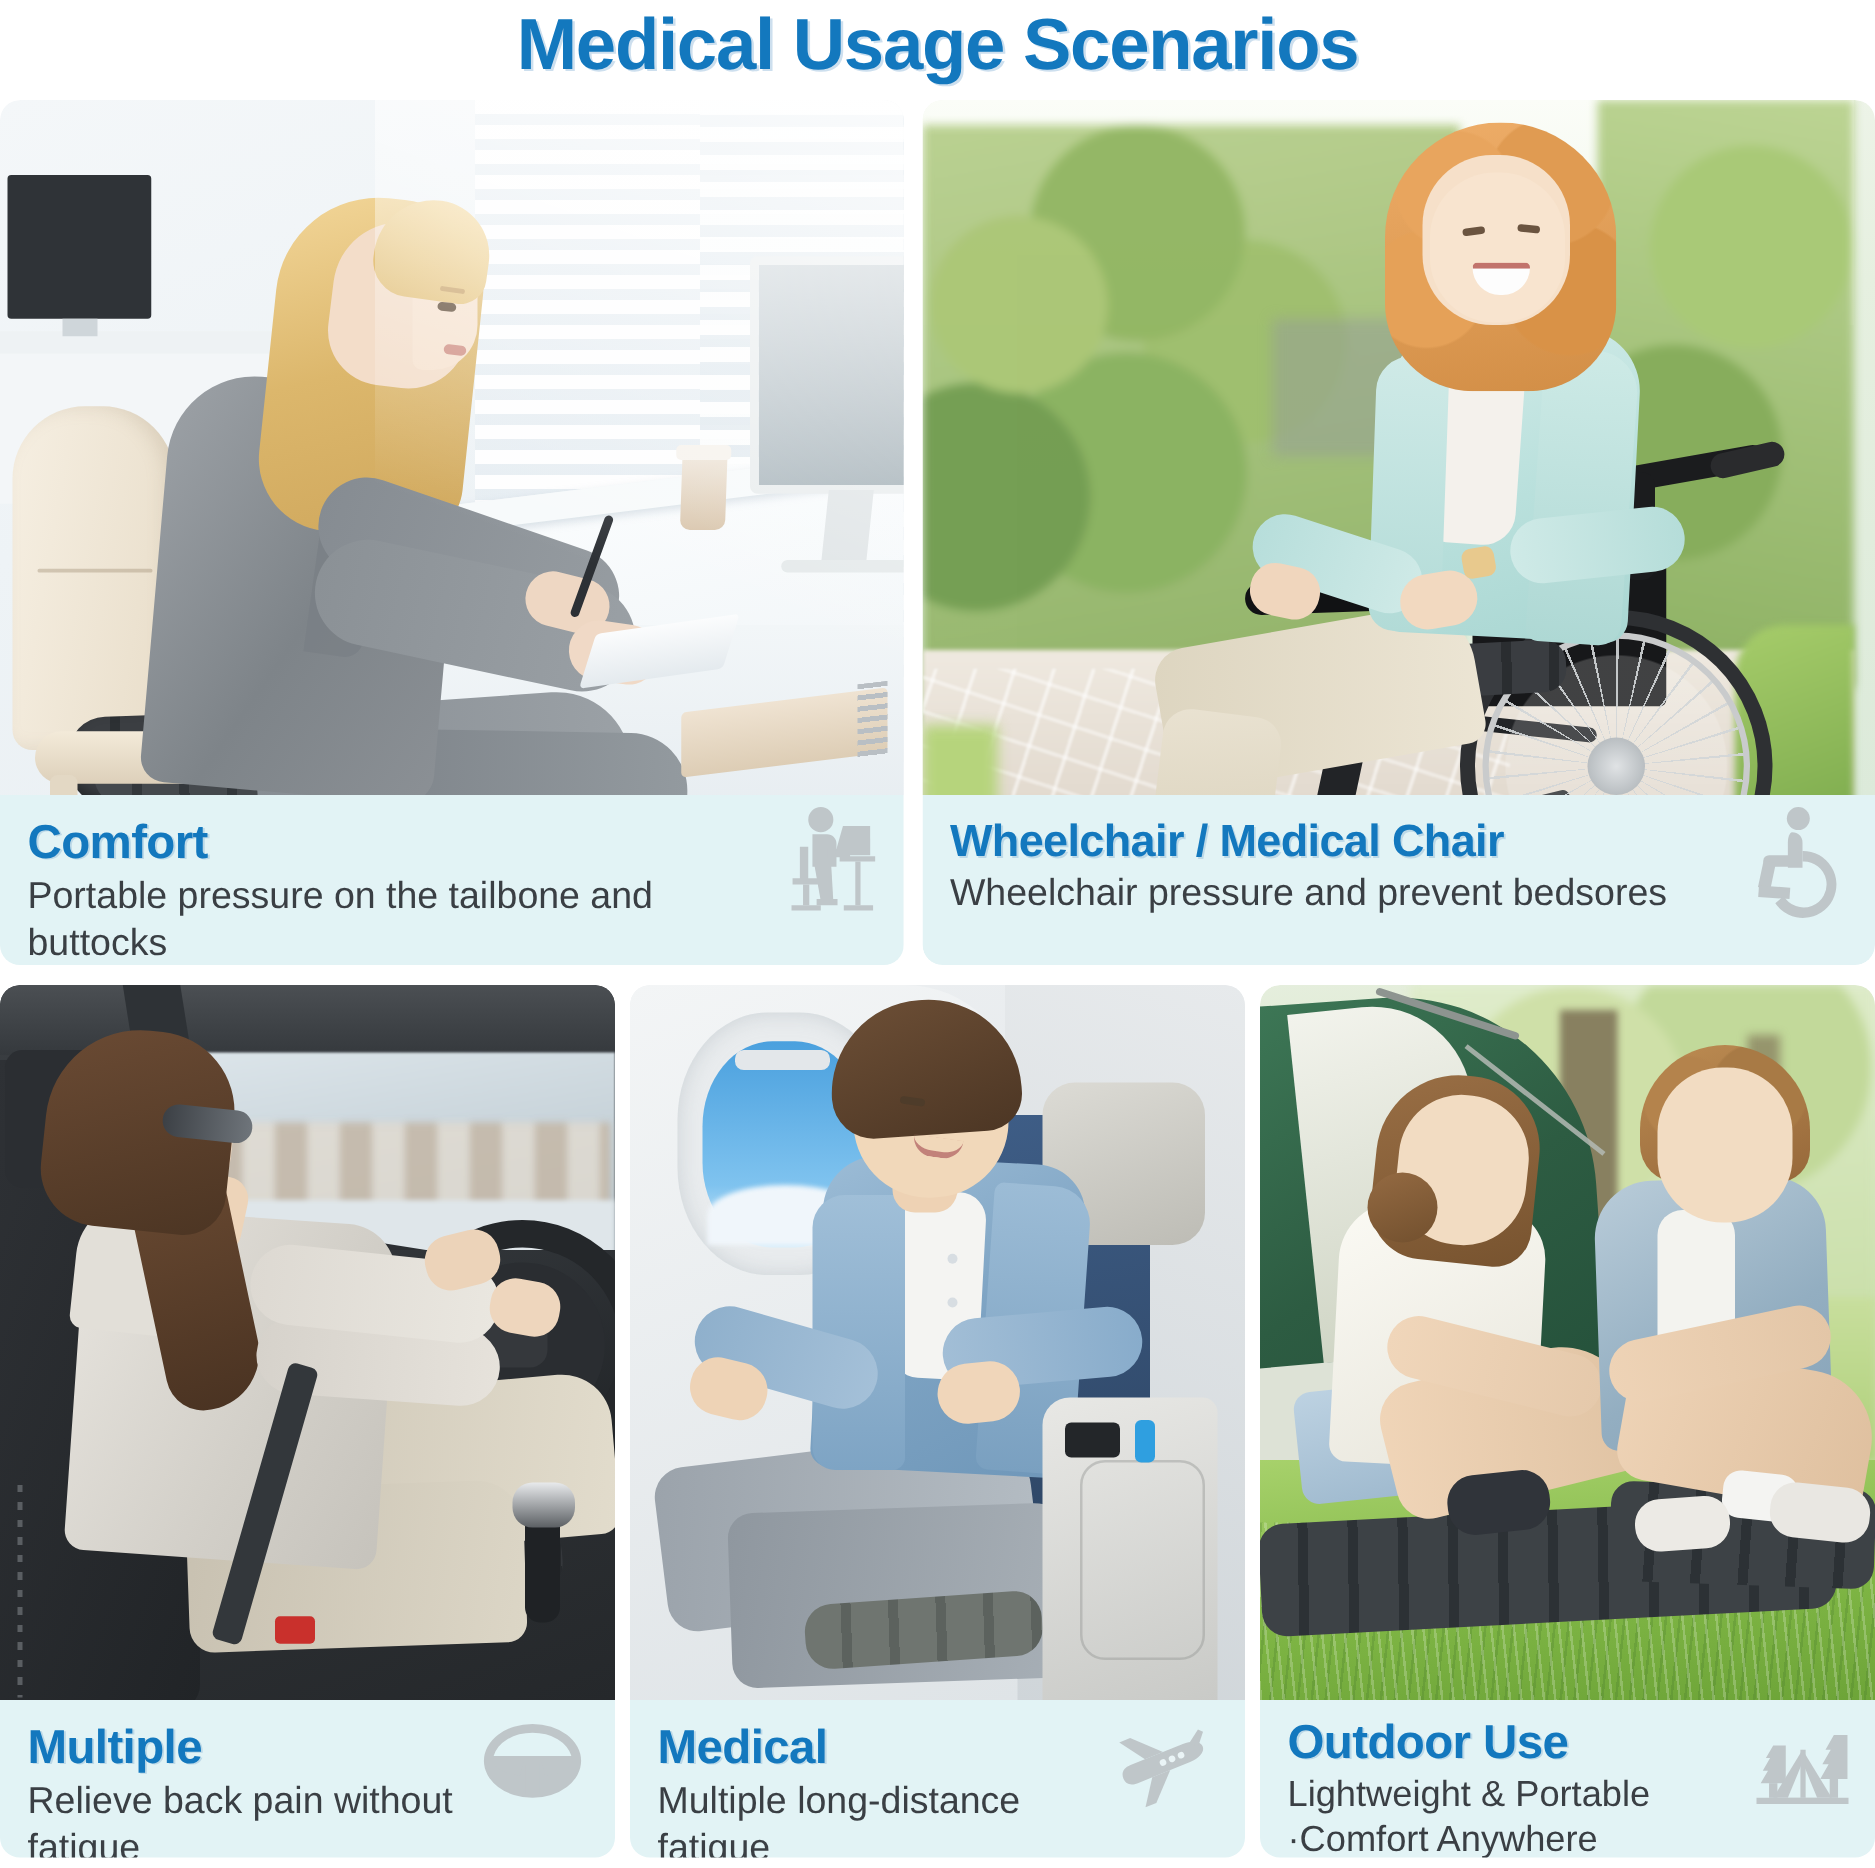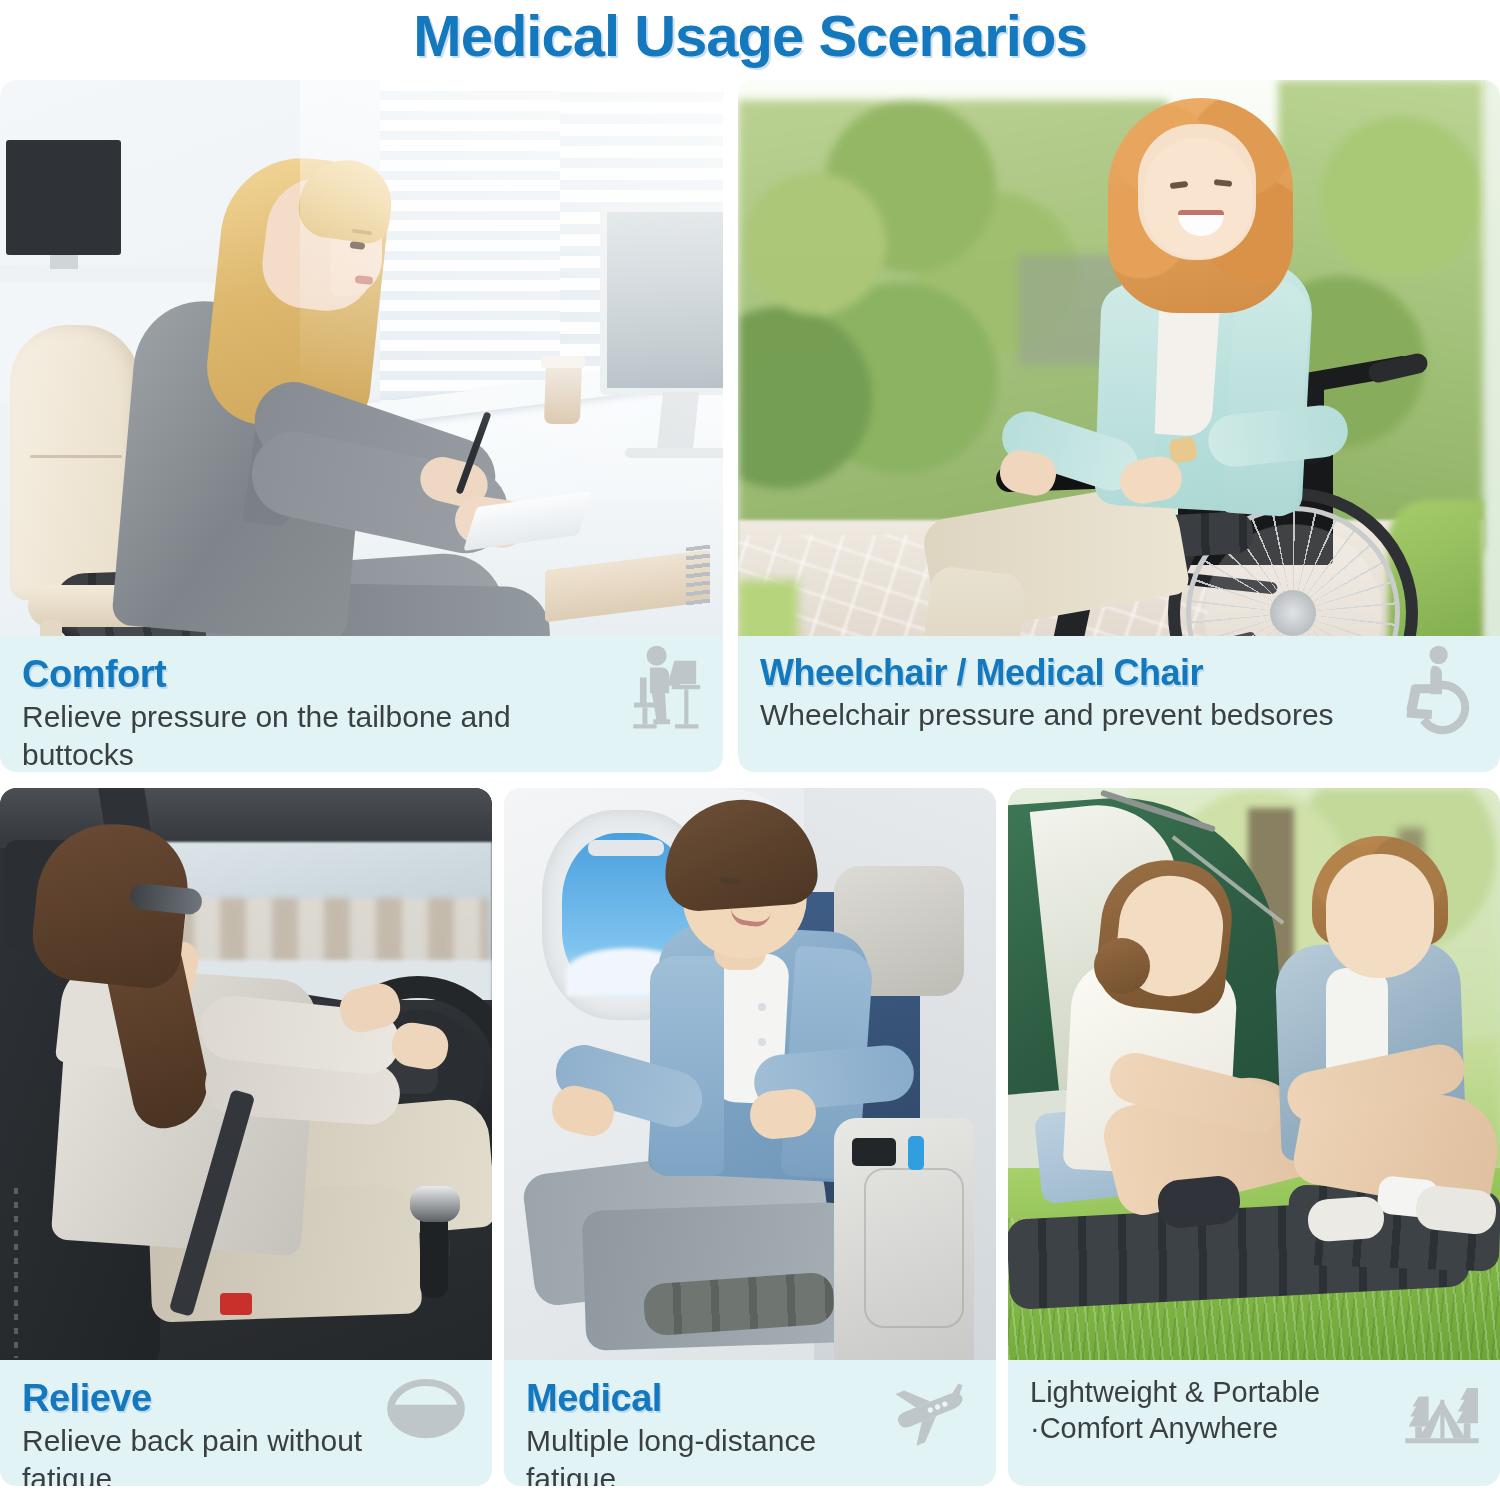--- a/index.html
+++ b/index.html
@@ -469,21 +469,21 @@
           <div class="sh of-coffeelid"></div>
         <div class="sh of-keyboard"></div>
           <div class="sh of-pen"></div>
         <div class="sh of-notebook"></div>
           <div class="sh of-spiral"></div>
         <div class="sh of-lightwash"></div>
       </div>
     </div>
     <div class="caption">
       <div class="cap-head">Comfort</div>
-      <div class="cap-sub">Relieve pressure on the tailbone and buttocks</div>
+      <div class="cap-sub">Portable pressure on the tailbone and buttocks</div>
       <span class="cap-icon">
         <svg viewBox="0 0 100 110" fill="currentColor">
           <circle cx="40" cy="14" r="12"></circle>
           <path d="M32 28h14c5 0 9 4 9 9v22H32z"></path>
           <path d="M46 42h22v8H46z"></path>
           <path d="M34 58h16l2 34h-12z"></path>
           <path d="M36 90h20v6H36z"></path>
           <path d="M20 40h8v32h-8z"></path>
           <path d="M13 70h26v6H13z"></path>
           <path d="M23 76h6v20h-6z"></path>
@@ -598,21 +598,21 @@
           <div class="sh dr-arm"></div>
         <div class="sh dr-handA"></div>
           <div class="sh dr-handB"></div>
         <div class="sh dr-belt"></div>
           <div class="sh dr-buckle"></div>
         <div class="sh dr-shift"></div>
           <div class="sh dr-shiftknob"></div>
       </div>
     </div>
     <div class="caption">
-      <div class="cap-head">Relieve</div>
+      <div class="cap-head">Multiple</div>
       <div class="cap-sub">Relieve back pain without fatigue</div>
       <span class="cap-icon flat">
         <svg viewBox="0 0 110 90" fill="currentColor">
           <path d="M55 4a50 38 0 1 0 0 76 50 38 0 0 0 0-76zm0 9a41 30 0 0 1 40 24H15A41 30 0 0 1 55 13z"></path>
           <path d="M14 43h32l-4 14c-14-1-24-6-28-14zM64 43h32c-4 8-14 13-28 14z"></path>
           <path d="M48 46h14v30H48z"></path>
         </svg>
       </span>
     </div>
   </div>
@@ -708,20 +708,21 @@
         <div class="sh od-mhair"></div>
           <div class="sh od-mhead"></div>
         <div class="sh od-mleg"></div>
           <div class="sh od-marm"></div>
         <div class="sh od-msock"></div>
           <div class="sh od-mshoe"></div>
           <div class="sh od-mshoe2"></div>
       </div>
     </div>
     <div class="caption two-line">
+      <div class="cap-head">Outdoor Use</div>
       <div class="cap-sub wrap">Lightweight &amp; Portable ·Comfort Anywhere</div>
       <span class="cap-icon">
         <svg viewBox="0 0 100 110" fill="currentColor">
           <path d="M22 34l-7 12h4l-7 12h5l-7 12h24V34z"></path>
           <path d="M18 70h8v14h-8z"></path>
           <path d="M80 24l-8 14h5l-8 14h6l-8 14h26V24z"></path>
           <path d="M76 66h8v18h-8z"></path>
           <path d="M50 38l28 46H22z"></path>
           <path d="M50 50l14 34H36z" fill="#e2f3f5"></path>
           <path d="M48 38h5v46h-5z"></path>

